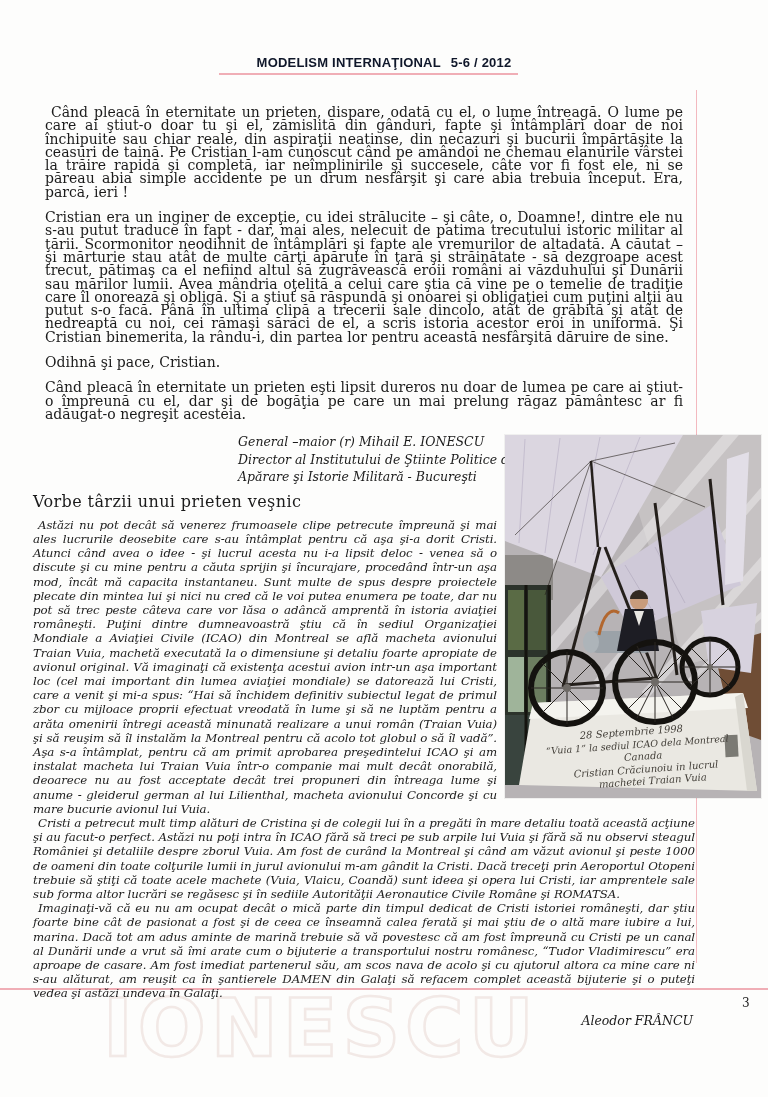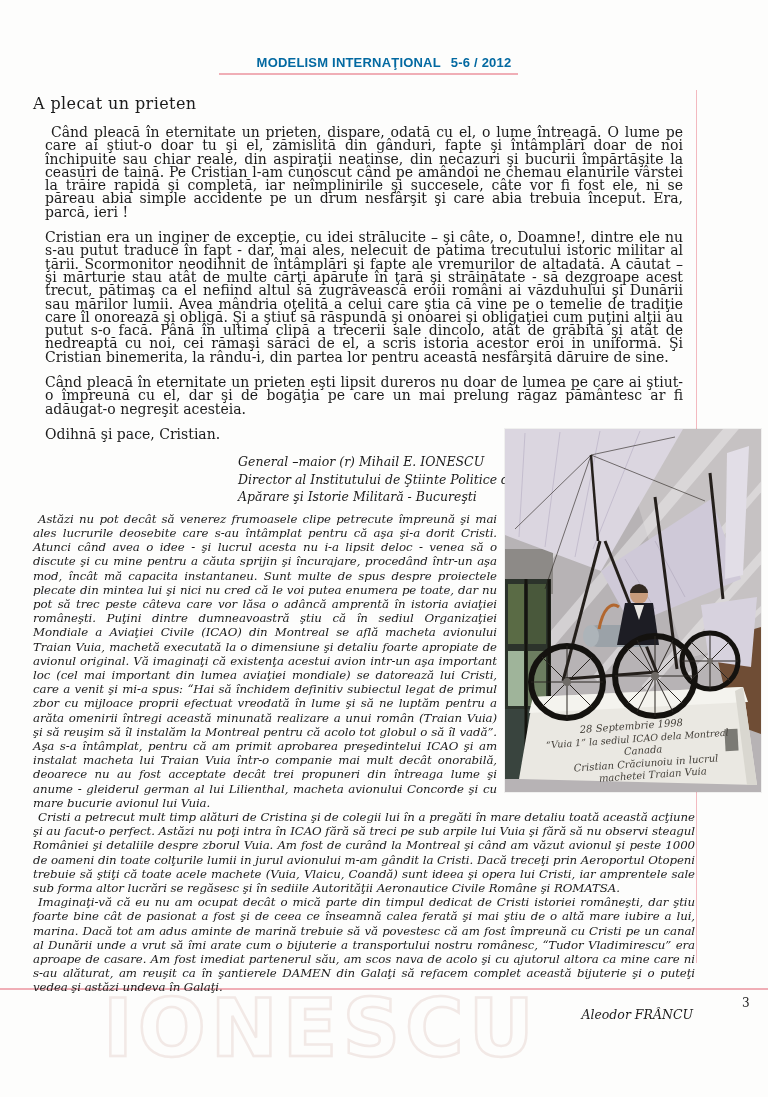--- a/index.html
+++ b/index.html
@@ -5,21 +5,21 @@
   html,body{margin:0;padding:0;}
   body{
     width:768px;height:1097px;position:relative;background:#fdfdfc;
     font-family:"DejaVu Serif", serif;color:#1b1b1b;
   }
   .page{position:absolute;inset:0;overflow:hidden;background:#fdfdfc;}
 
   
   .header{position:absolute;top:55px;left:0;width:768px;text-align:center;
     font-family:"Liberation Sans", sans-serif;font-weight:bold;font-size:13px;
-    letter-spacing:.2px;color:#0369a1;}
+    letter-spacing:.2px;color:#0f172a;}
   .header .issue{margin-left:10px;}
   .header-rule{position:absolute;top:73px;left:219px;width:299px;height:2px;background:#f0aeb6;}
   .margin-rule{position:absolute;top:90px;left:696px;width:1px;height:873px;background:#f3b9bf;z-index:1;}
   .footer-rule{position:absolute;top:988px;left:0;width:768px;height:2px;background:#f0aeb6;}
 
   
   .content{position:absolute;left:33px;top:94px;width:662px;z-index:2;}
   .article-title{font-size:19px;font-weight:bold;font-style:italic;margin:0 0 7px 0;line-height:23px;letter-spacing:.5px;}
   .section-heading{font-size:16px;font-weight:normal;margin:0 0 3px 0;line-height:20px;letter-spacing:.4px;}
   .sec1 p{margin:12px;font-size:14px;line-height:13.3px;text-align:justify;text-indent:6px;}
@@ -47,33 +47,33 @@
 <div class="page">
 
   <div class="header">
     <span>MODELISM INTERNAŢIONAL</span><span class="issue">5-6 / 2012</span>
   </div>
   <div class="header-rule"></div>
   <div class="margin-rule"></div>
 
   <div class="content">
 
-    <div class="section-heading">A plecat un prieten</div>
     <div class="sec1">
       <p>Când pleacă în eternitate un prieten, dispare, odată cu el, o lume întreagă. O  lume pe care ai ştiut-o doar tu şi el, zămislită din gânduri, fapte şi întâmplări doar de noi închipuite sau chiar reale, din aspiraţii neatinse, din necazuri şi bucurii împărtăşite la ceasuri de taină. Pe Cristian l-am cunoscut când pe amândoi ne chemau elanurile vârstei la trăire rapidă şi completă, iar neîmplinirile şi succesele, câte vor fi fost ele, ni se păreau abia simple accidente pe un drum nesfârşit şi care abia trebuia început. Era, parcă, ieri !</p>
       <p class="no-indent">Cristian era un inginer de excepţie, cu idei strălucite – şi câte, o,  Doamne!, dintre ele nu s-au putut traduce în fapt - dar, mai ales, nelecuit de patima trecutului istoric militar al ţării. Scormonitor neodihnit de întâmplări şi fapte ale vremurilor de altadată. A căutat – şi mărturie stau atât de multe cărţi apărute în ţară şi străinătate - să dezgroape acest trecut, pătimaş ca el nefiind altul să zugrăvească eroii români ai  văzduhului şi  Dunării sau mărilor lumii. Avea mândria oţelită a celui care ştia că vine pe o temelie de tradiţie care îl onorează şi obligă. Şi a ştiut să răspundă şi  onoarei şi obligaţiei cum puţini alţii au putut s-o facă. Până în ultima clipă a trecerii sale dincolo, atât de grăbită şi atât de nedreaptă cu noi, cei rămaşi săraci de el, a scris istoria acestor eroi in uniformă. Şi Cristian binemerita, la rându-i, din partea lor pentru această nesfârşită dăruire de sine.</p>
+      <p class="no-indent">Odihnă şi pace, Cristian.</p>
       <p class="no-indent">Când pleacă în eternitate un prieten eşti lipsit dureros  nu doar de lumea pe care ai ştiut-o împreună cu el, dar şi de bogăţia pe care un mai prelung răgaz pământesc ar fi adăugat-o negreşit acesteia.</p>
-      <p class="no-indent">Odihnă şi pace, Cristian.</p>
       <div class="signature-block">
         <div>General –maior (r) Mihail E. IONESCU</div>
         <div>Director al Institutului de Ştiinte Politice de</div>
         <div>Apărare şi Istorie Militară - Bucureşti</div>
       </div>
     </div>
 
+    <div class="section-heading">Vorbe târzii unui prieten veşnic</div>
     <div class="sec2">
       <div class="wrap-spacer">
         <div class="photo">
           <svg width="256" height="363" viewBox="0 0 256 363" xmlns="http://www.w3.org/2000/svg">
 
             <rect width="256" height="363" fill="#b7b3b5"></rect>
             <polygon points="110,0 256,0 256,210 180,230" fill="#c6c2c3"></polygon>
 
             <g stroke="#ebe9ea" opacity="0.55">
               <line x1="30" y1="230" x2="260" y2="-40" stroke-width="12"></line>

